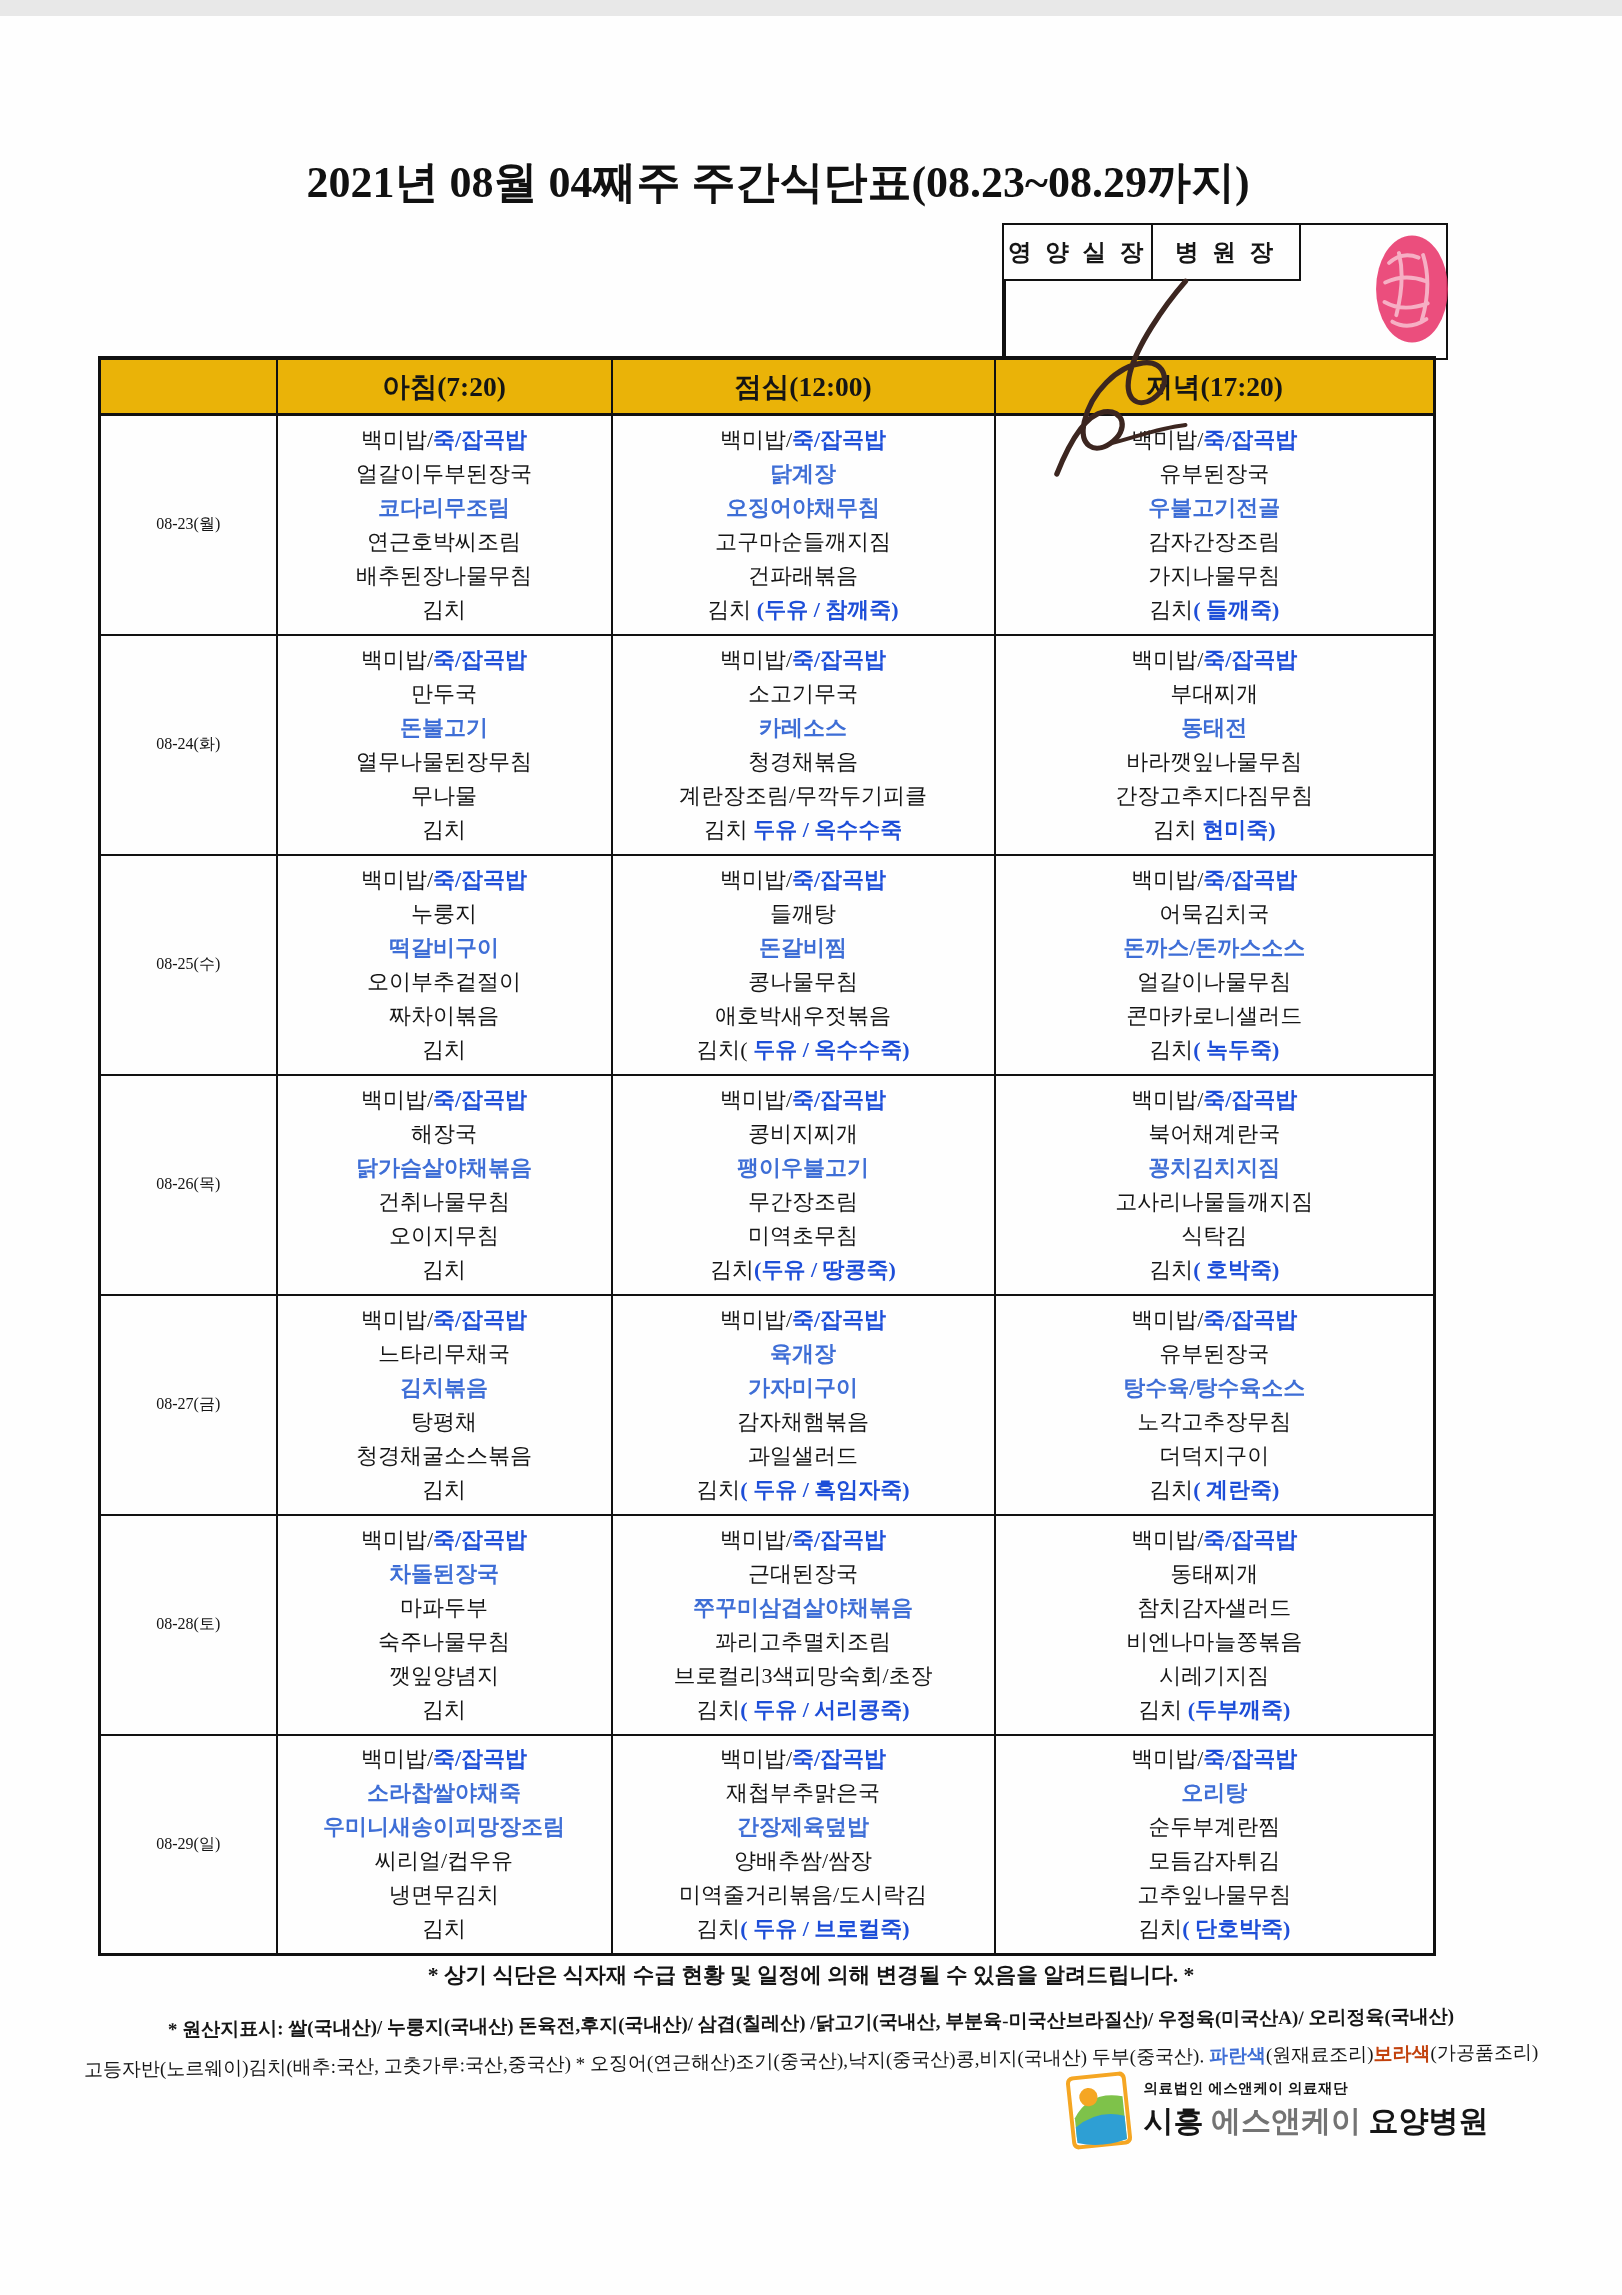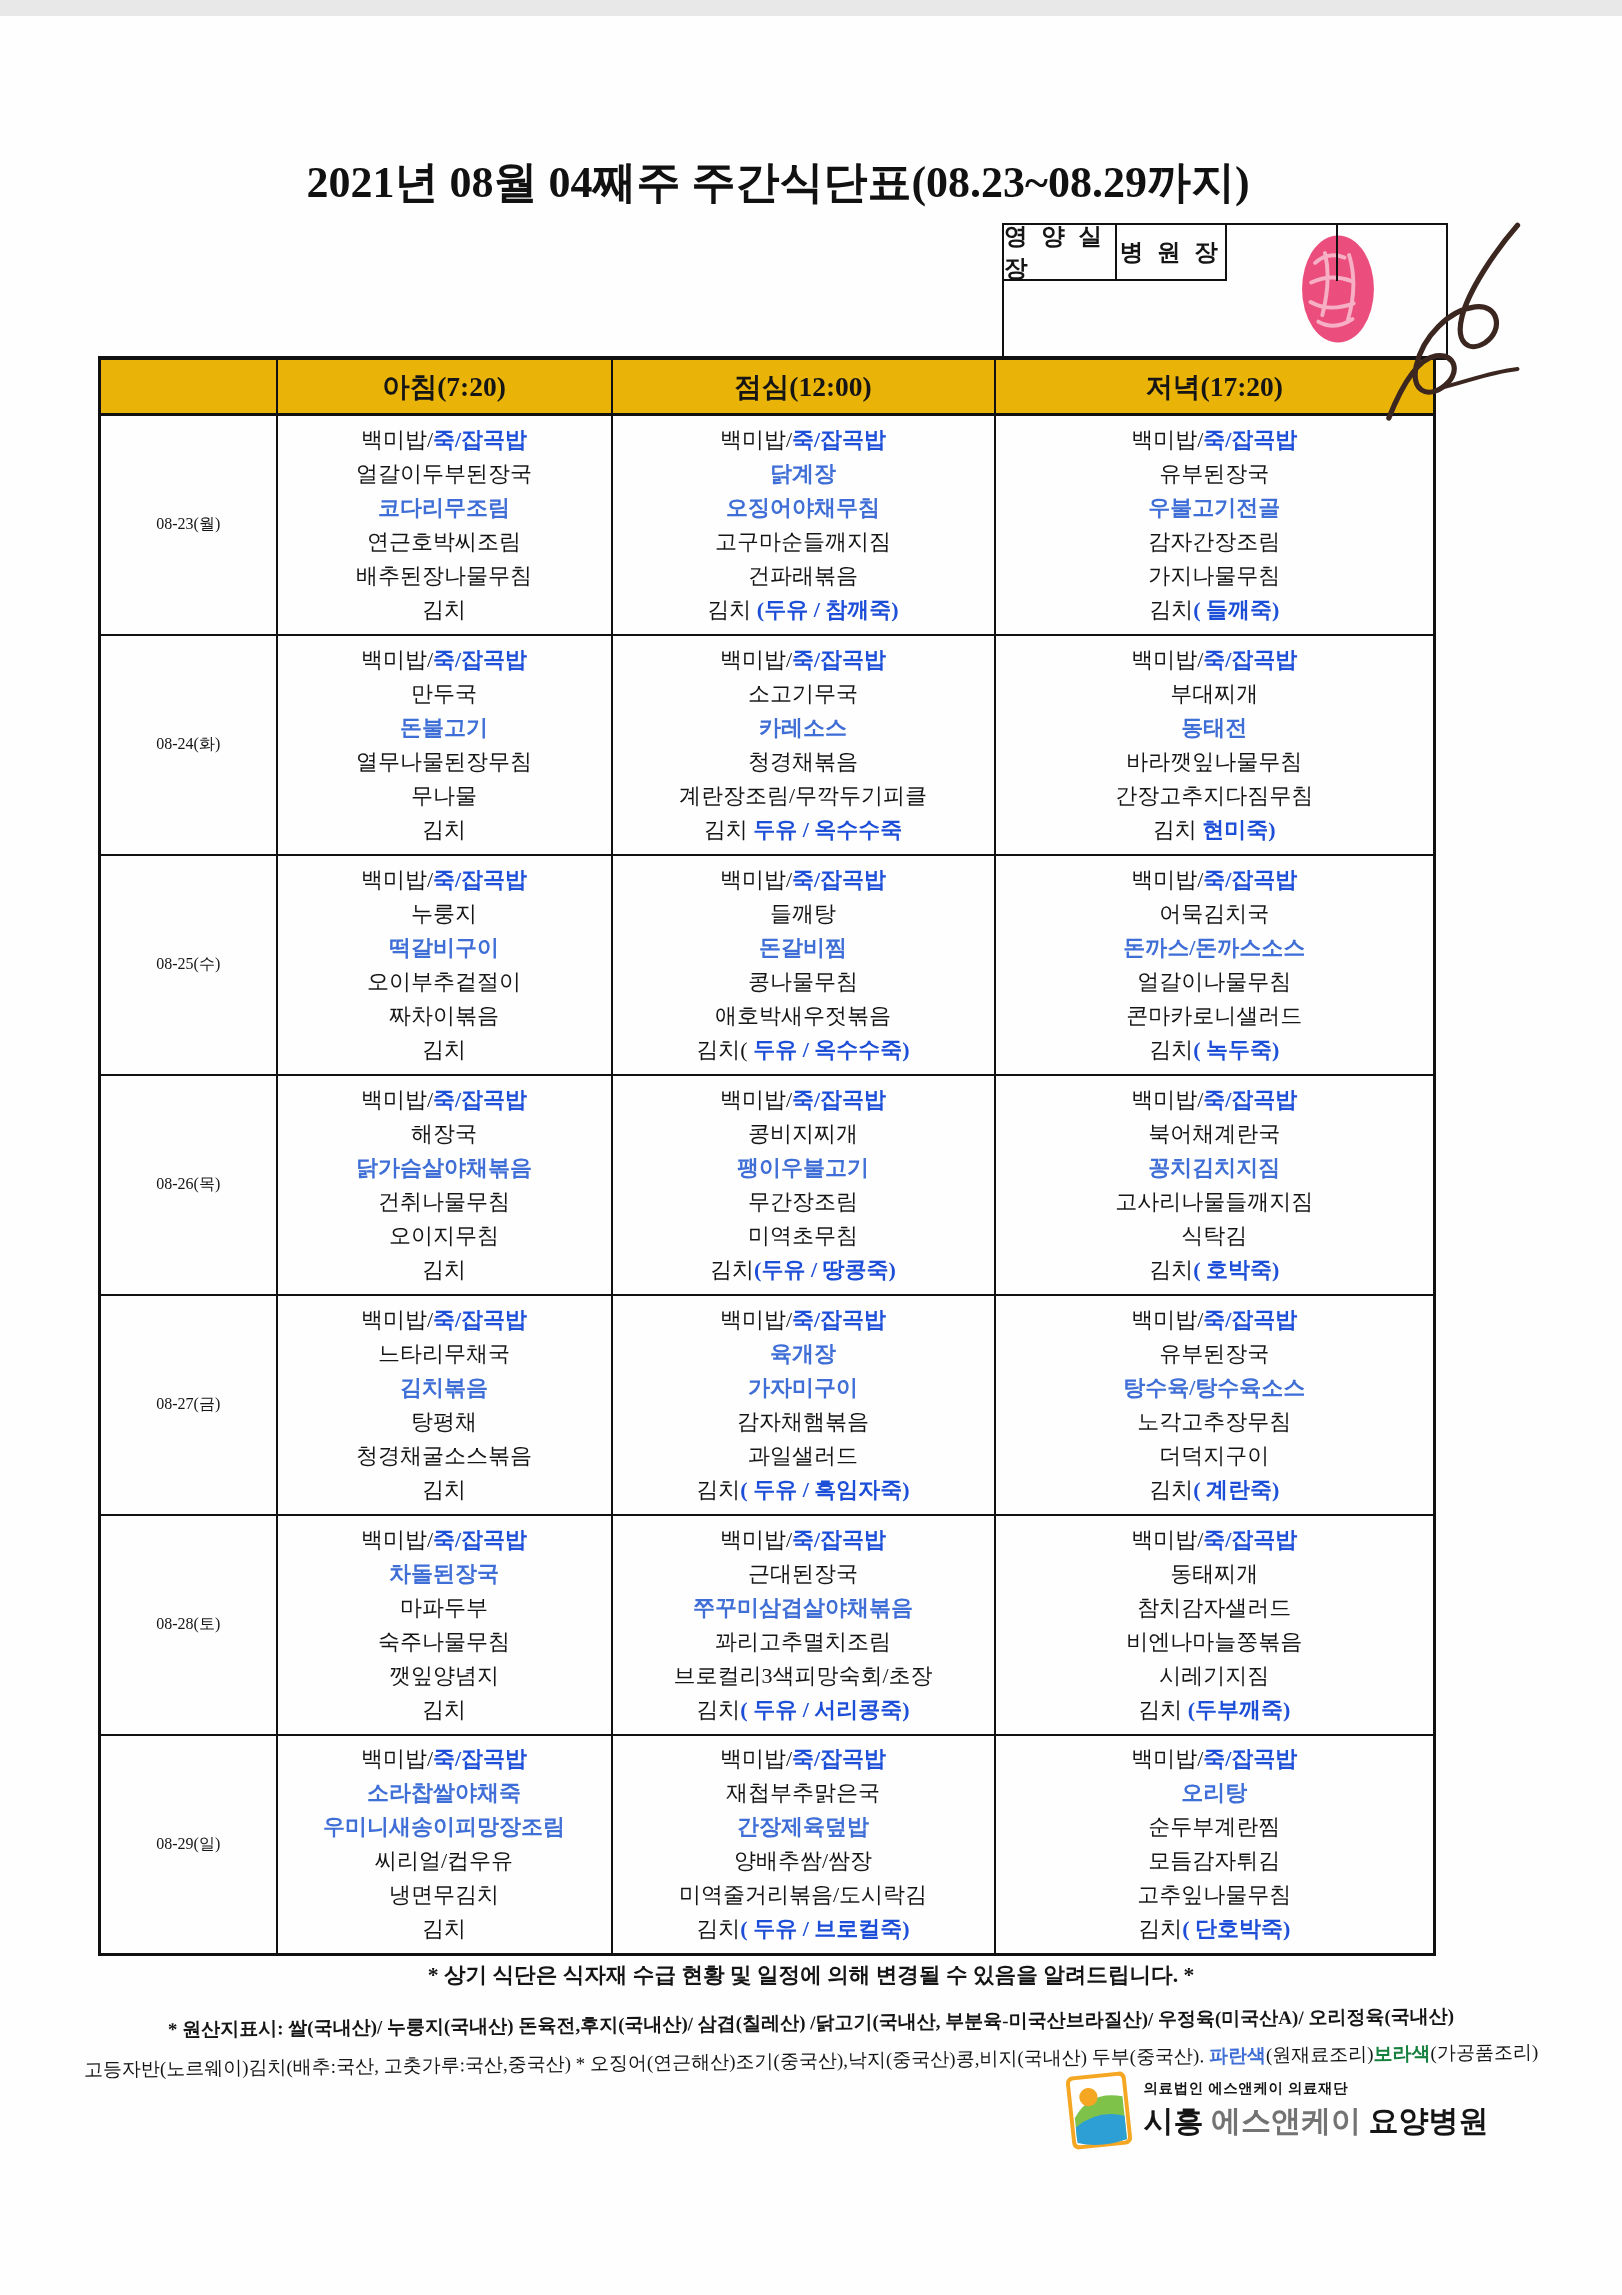--- a/index.html
+++ b/index.html
@@ -12,21 +12,21 @@
   
   .doc-title{
     position:absolute; top:137px; left:0; width:100%;
     text-align:center; transform:translateX(-33px);
     font-size:44px; font-weight:700; letter-spacing:0px; color:#111;
   }
   
   .sig-table{
     position:absolute; left:1002px; top:207px; width:442px; height:133px;
     border:2px solid #111; display:grid;
-    grid-template-columns:1fr 1fr 1fr 1fr; grid-template-rows:56px 1fr;
+    grid-template-columns:1fr 1fr 1fr; grid-template-rows:56px 1fr;
   }
   .sig-cell{ border-left:2px solid #111; }
   .sig-cell:first-child{ border-left:none; }
   .sig-head{
     display:flex; align-items:center; justify-content:center;
     font-size:23.6px; font-weight:700; border-bottom:2px solid #111;
     letter-spacing:3.9px;
   }
   .sig-area{ position:relative; }
   .stamp{
@@ -52,21 +52,21 @@
     height:51px; font-size:27.5px; font-weight:700; text-align:center;
     border-bottom:3.9px solid #111; background:#eab308;
   }
   .main-table tbody tr{ height:220px; }
   .main-table td{ vertical-align:middle; text-align:center; padding:3.9px 2.6px; }
   td.date{ font-size:16px; font-weight:400; }
   td.meal .line{ line-height:34px; font-size:22px; white-space:nowrap; }
   .c-k{ color:#151515; font-weight:400; }
   .c-r{ color:#1d4ed8; font-weight:700; }
   .c-b{ color:#3e6ed6; font-weight:700; }
-  .c-m{ color:#15803d; font-weight:700; }
+  .c-m{ color:#c2410c; font-weight:700; }
   
   .footnote{
     position:absolute; top:1944px; left:0; width:100%; text-align:center;
     font-size:21.6px; font-weight:700;
   }
   .origin1{
     position:absolute; top:1994px; left:0; width:100%; text-align:center;
     font-size:19px; font-weight:700; transform:rotate(-0.6deg);
   }
   .origin2{

